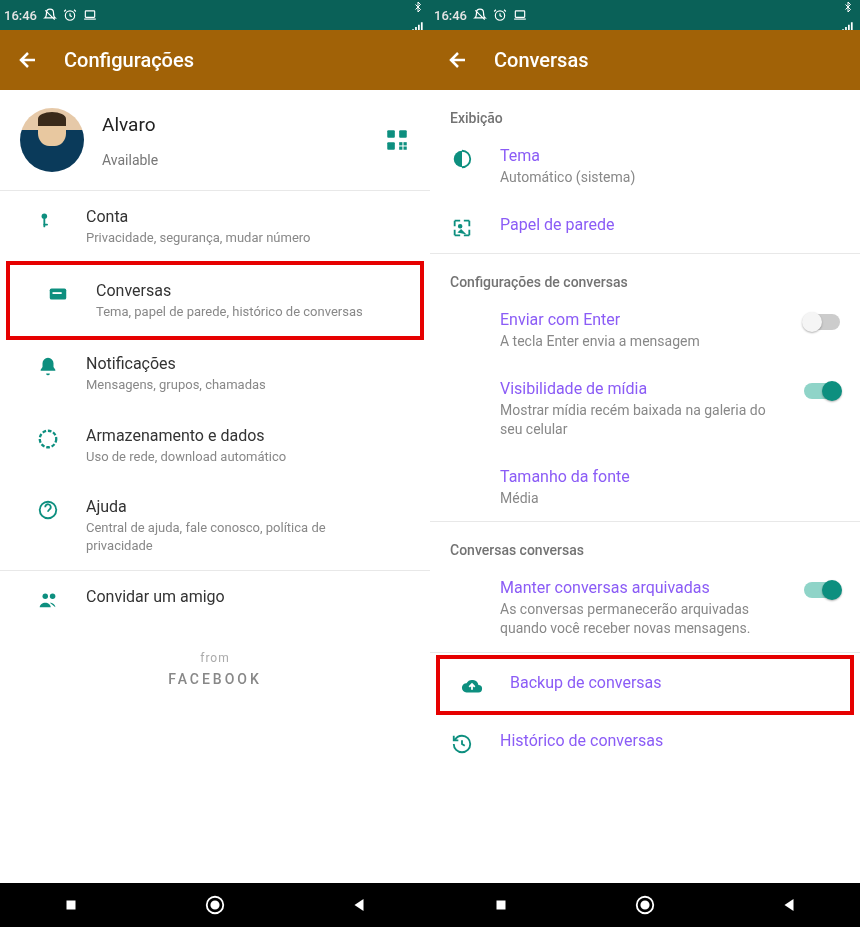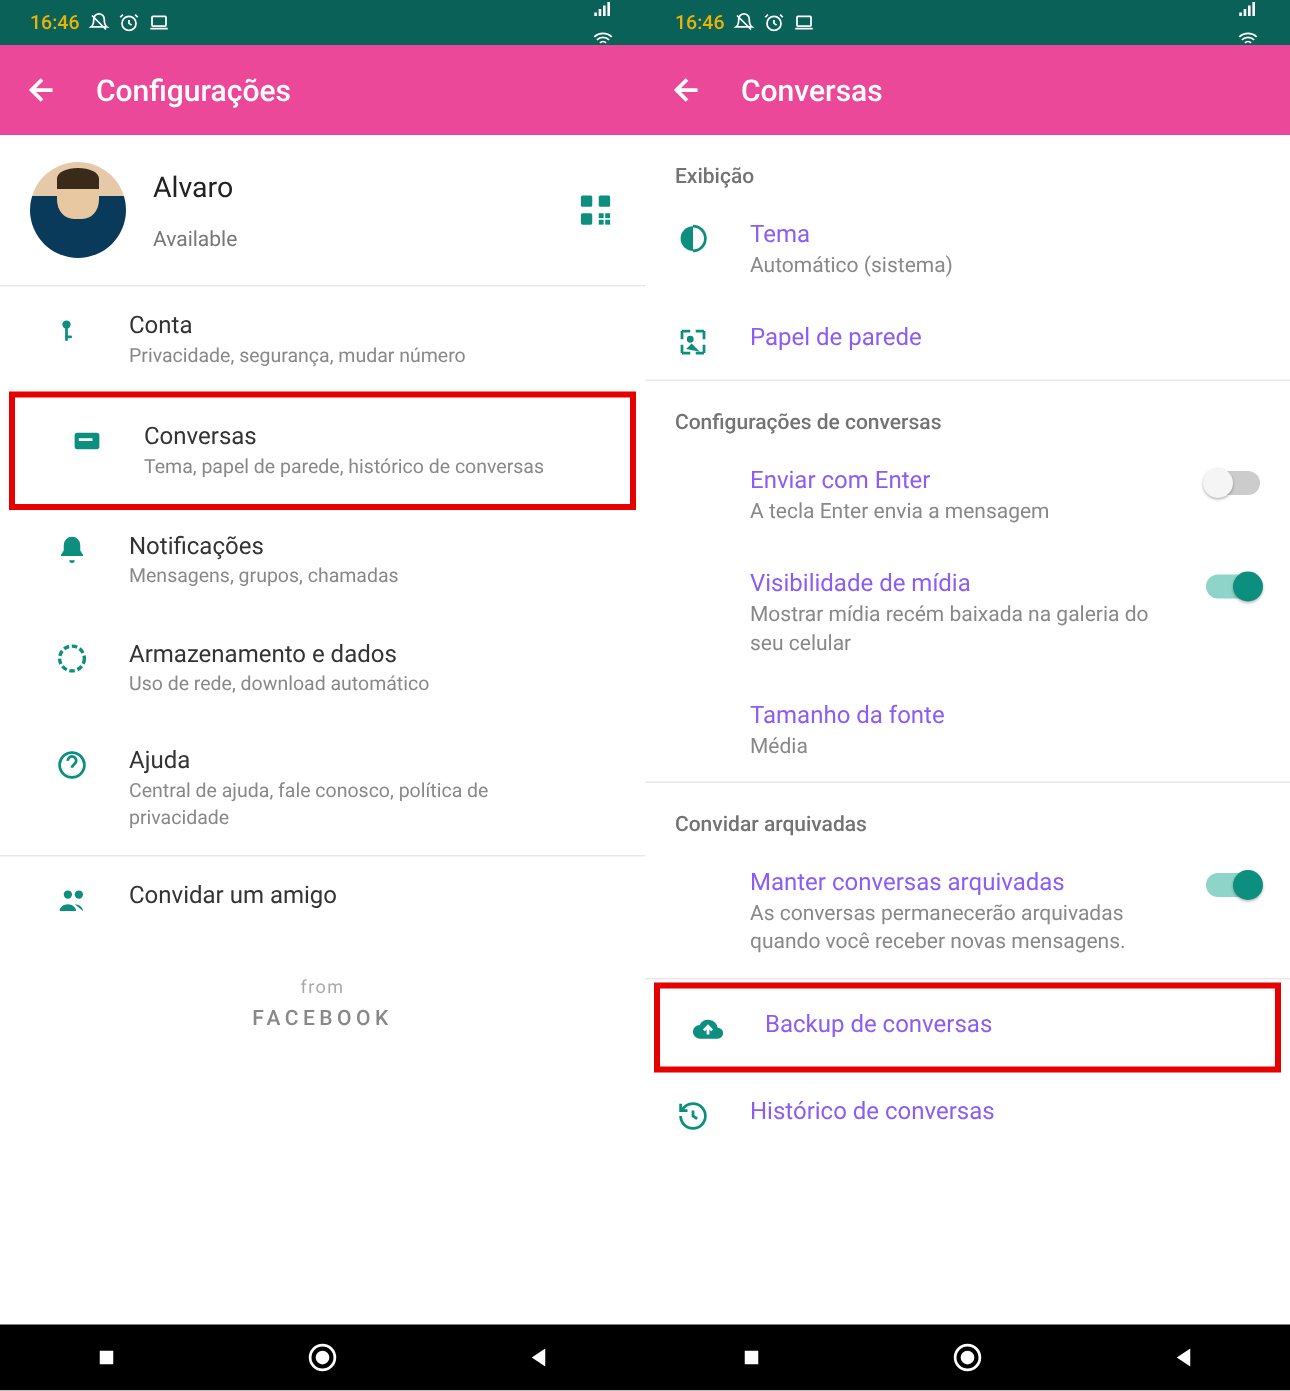--- a/index.html
+++ b/index.html
@@ -14,34 +14,33 @@
     width: 430px;
     height: 927px;
     display: flex;
     flex-direction: column;
     background: #fff;
     position: relative;
   }
   .status-bar {
     height: 30px;
     background: #0a6158;
-    color: #eab308;
+    color: #e5e5e5;
     display: flex;
     justify-content: space-between;
-    align-items: center;
-    padding: 0 20px;
+    padding: 0 4px;
     font-size: 13px;
     font-weight: 500;
   }
   .status-left { display: flex; align-items: center; gap: 6px; }
   .status-right { display: flex; align-items: center; gap: 6px; flex-direction: column; }
   .status-icons svg, .status-right svg { flex-shrink: 0; }
   .header {
     height: 60px;
-    background: #ec4899;
+    background: #a16207;
     color: #fff;
     display: flex;
     align-items: center;
     padding: 0 16px;
     gap: 24px;
   }
   .header-title { font-size: 20px; font-weight: 500; }
   .content { flex: 1; overflow: hidden; background: #fff; }
   .profile-row {
     display: flex;
@@ -416,21 +415,21 @@
 
     <div class="row2">
       <div class="icon-slot"></div>
       <div class="txt">
         <div class="t1">Tamanho da fonte</div>
         <div class="t2">Média</div>
       </div>
     </div>
 
     <div class="divider"></div>
-    <div class="section-header">Convidar arquivadas</div>
+    <div class="section-header">Conversas conversas</div>
 
     <div class="row2">
       <div class="icon-slot"></div>
       <div class="txt">
         <div class="t1">Manter conversas arquivadas</div>
         <div class="t2">As conversas permanecerão arquivadas quando você receber novas mensagens.</div>
       </div>
       <div class="toggle on"></div>
     </div>
 

